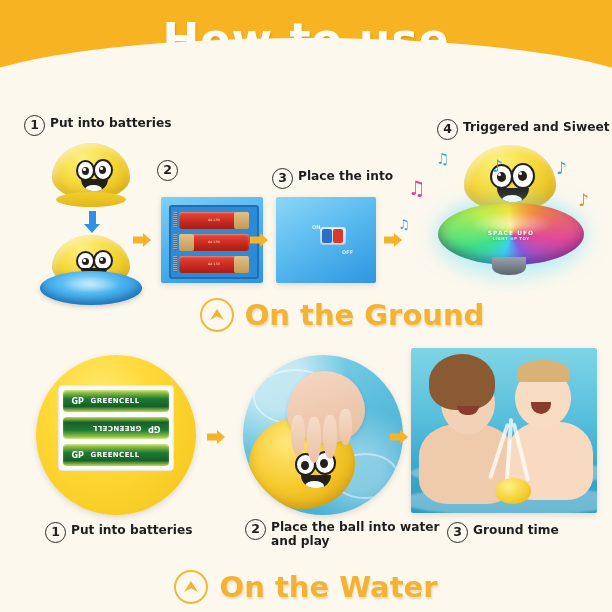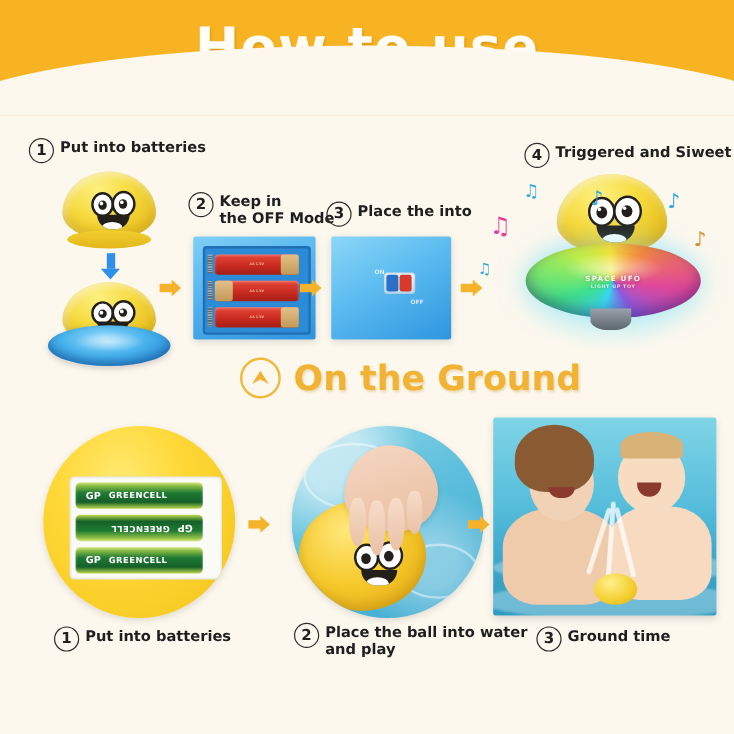--- a/index.html
+++ b/index.html
@@ -294,22 +294,20 @@
     </div>
   </div>
 
   <div class="arrow" style="left:133px;top:240px;">
       <i></i>
       <b></b>
     </div>
 
   <div class="step" style="left:157px;top:160px;">
     <div class="badge">2</div>
-    <div class="step-label">Keep in
-the OFF Mode</div>
   </div>
 
   <div class="photo rect tray-blue" style="left:161px;top:197px;width:102px;height:86px;">
     <div class="tray-inner" style="left:8px;top:8px;width:86px;height:70px;">
       <div class="spring" style="left:2px;top:5px;height:16px;"></div>
       <div class="cell" style="left:8px;top:5px;width:70px;height:17px;">
         <div class="cap" style="right:0;"></div>
         <div class="txt">AA 1.5V</div>
       </div>
       <div class="spring" style="left:2px;top:27px;height:16px;"></div>
@@ -391,21 +389,21 @@
   <div class="section-banner" style="top:293px;height:44px;padding-left:36px;">
     <div class="chev-circle">
       <svg width="18" height="16" viewBox="0 0 18 16" aria-hidden="true">
         <path d="M9 2 L16 13 L9 9.2 L2 13 Z" fill="#F2B233"></path>
       </svg>
     </div>
     <div class="section-text">On the Ground</div>
   </div>
 
   <div class="photo circle yellowcase" style="left:36px;top:355px;width:160px;height:160px;">
-    <div class="tray-white" style="left:22px;top:42px;width:127px;height:86px;">
+    <div class="tray-white" style="left:22px;top:30px;width:116px;height:86px;">
       <div class="gcell" style="left:5px;top:5px;width:106px;height:22px;">
         <div class="gp">GP</div>
         <div class="brand">GREENCELL</div>
       </div>
       <div class="gcell flip" style="left:5px;top:32px;width:106px;height:22px;">
         <div class="gp">GP</div>
         <div class="brand">GREENCELL</div>
       </div>
       <div class="gcell" style="left:5px;top:59px;width:106px;height:22px;">
         <div class="gp">GP</div>
@@ -472,14 +470,22 @@
   <div class="step" style="left:245px;top:519px;">
     <div class="badge">2</div>
     <div class="step-label">Place the ball into water
 and play</div>
   </div>
   <div class="step" style="left:447px;top:522px;">
     <div class="badge">3</div>
     <div class="step-label">Ground time</div>
   </div>
 
+  <div class="section-banner" style="top:566px;height:42px;">
+    <div class="chev-circle">
+      <svg width="18" height="16" viewBox="0 0 18 16" aria-hidden="true">
+        <path d="M9 2 L16 13 L9 9.2 L2 13 Z" fill="#F2B233"></path>
+      </svg>
+    </div>
+    <div class="section-text">On the Water</div>
+  </div>
 
 </div>
 
 </body></html>

